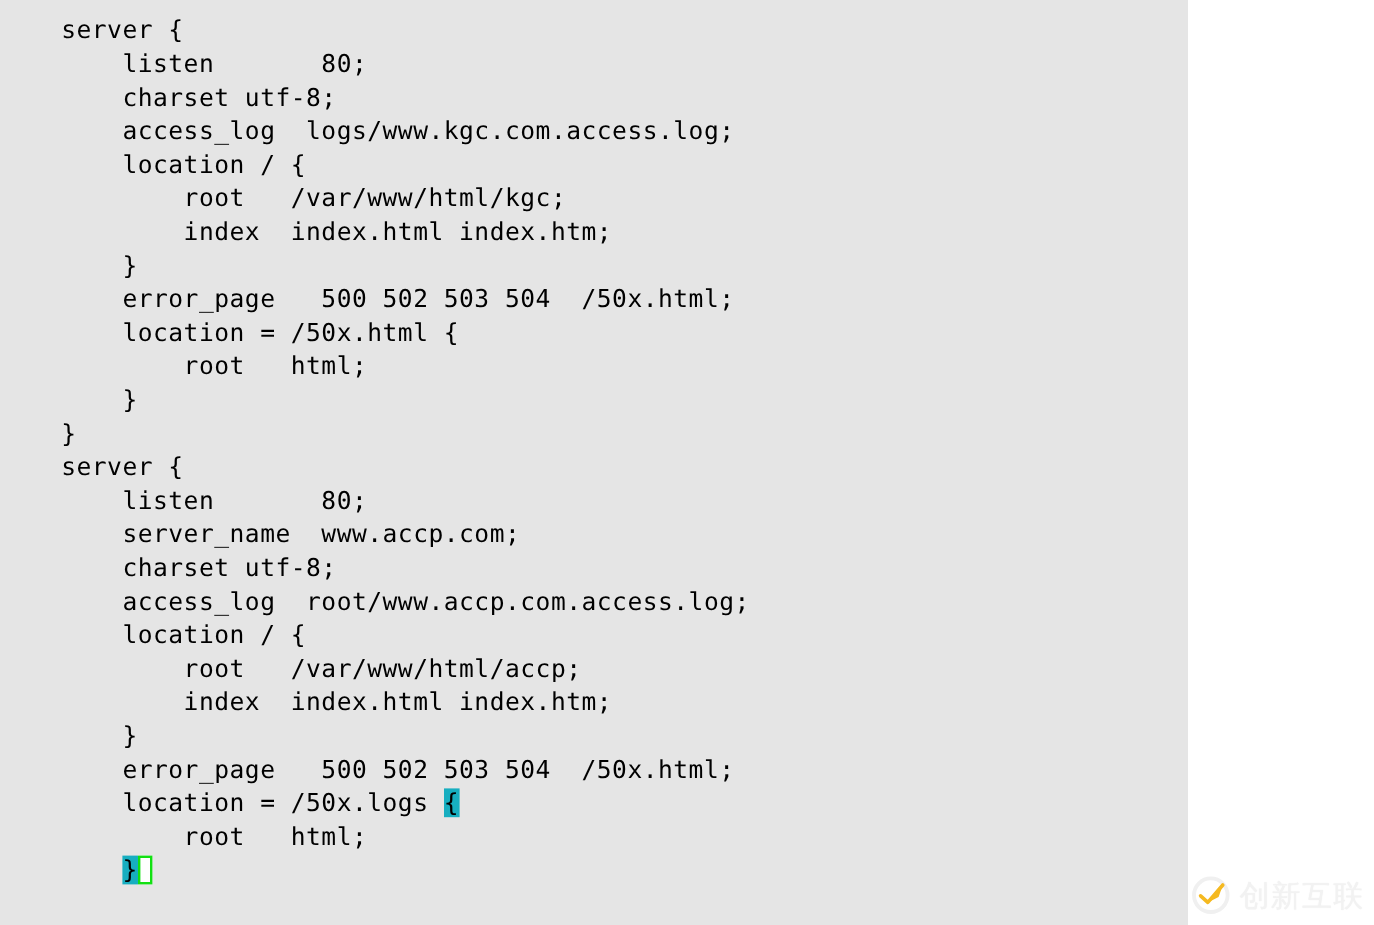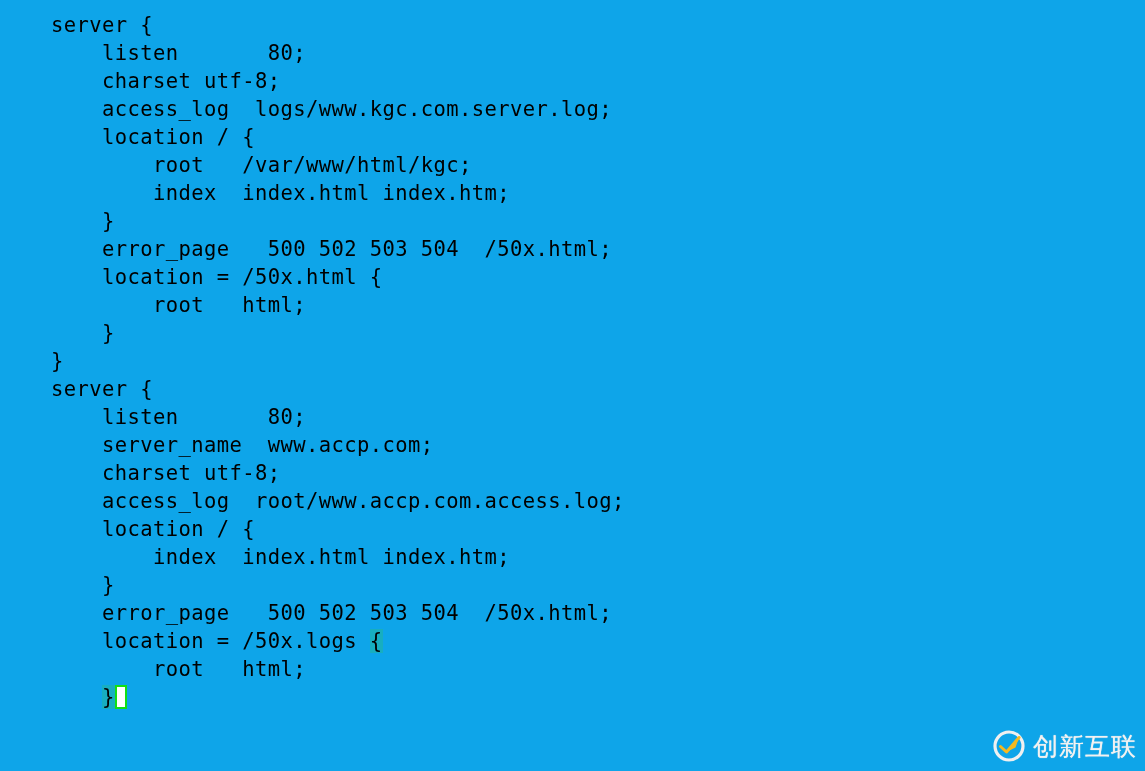--- a/index.html
+++ b/index.html
@@ -12,23 +12,23 @@
     height: 771px;
     position: relative;
     overflow: hidden;
     font-family: "DejaVu Sans Mono", "Liberation Mono", monospace;
   }
 
   #code-view {
     position: absolute;
     left: 0;
     top: 0;
-    width: 1145px;
+    width: 990px;
     height: 771px;
-    background: #0ea5e9;
+    background: #e5e5e5;
     padding: 11px 0 0 51px;
     box-sizing: border-box;
   }
 
   .code-line {
     height: 28px;
     line-height: 28px;
     font-size: 20.5px;
     letter-spacing: 0.02em;
     color: #000000;
@@ -77,36 +77,37 @@
     text-shadow: 0 0 1px #ededed;
   }
 </style>
 </head>
 <body>
 
 <div id="code-view">
     <div class="code-line"><span>server {</span></div>
     <div class="code-line"><span>    listen       80;</span></div>
     <div class="code-line"><span>    charset utf-8;</span></div>
-    <div class="code-line"><span>    access_log  logs/www.kgc.com.server.log;</span></div>
+    <div class="code-line"><span>    access_log  logs/www.kgc.com.access.log;</span></div>
     <div class="code-line"><span>    location / {</span></div>
     <div class="code-line"><span>        root   /var/www/html/kgc;</span></div>
     <div class="code-line"><span>        index  index.html index.htm;</span></div>
     <div class="code-line"><span>    }</span></div>
     <div class="code-line"><span>    error_page   500 502 503 504  /50x.html;</span></div>
     <div class="code-line"><span>    location = /50x.html {</span></div>
     <div class="code-line"><span>        root   html;</span></div>
     <div class="code-line"><span>    }</span></div>
     <div class="code-line"><span>}</span></div>
     <div class="code-line"><span>server {</span></div>
     <div class="code-line"><span>    listen       80;</span></div>
     <div class="code-line"><span>    server_name  www.accp.com;</span></div>
     <div class="code-line"><span>    charset utf-8;</span></div>
     <div class="code-line"><span>    access_log  root/www.accp.com.access.log;</span></div>
     <div class="code-line"><span>    location / {</span></div>
+    <div class="code-line"><span>        root   /var/www/html/accp;</span></div>
     <div class="code-line"><span>        index  index.html index.htm;</span></div>
     <div class="code-line"><span>    }</span></div>
     <div class="code-line"><span>    error_page   500 502 503 504  /50x.html;</span></div>
     <div class="code-line"><span>    location = /50x.logs </span><span class="hl-brace">{</span></div>
     <div class="code-line"><span>        root   html;</span></div>
     <div class="code-line"><span>    </span><span class="hl-brace">}</span><span class="cursor-box"></span></div>
   </div>
 
 <div id="watermark">
   <span class="wm-logo">

